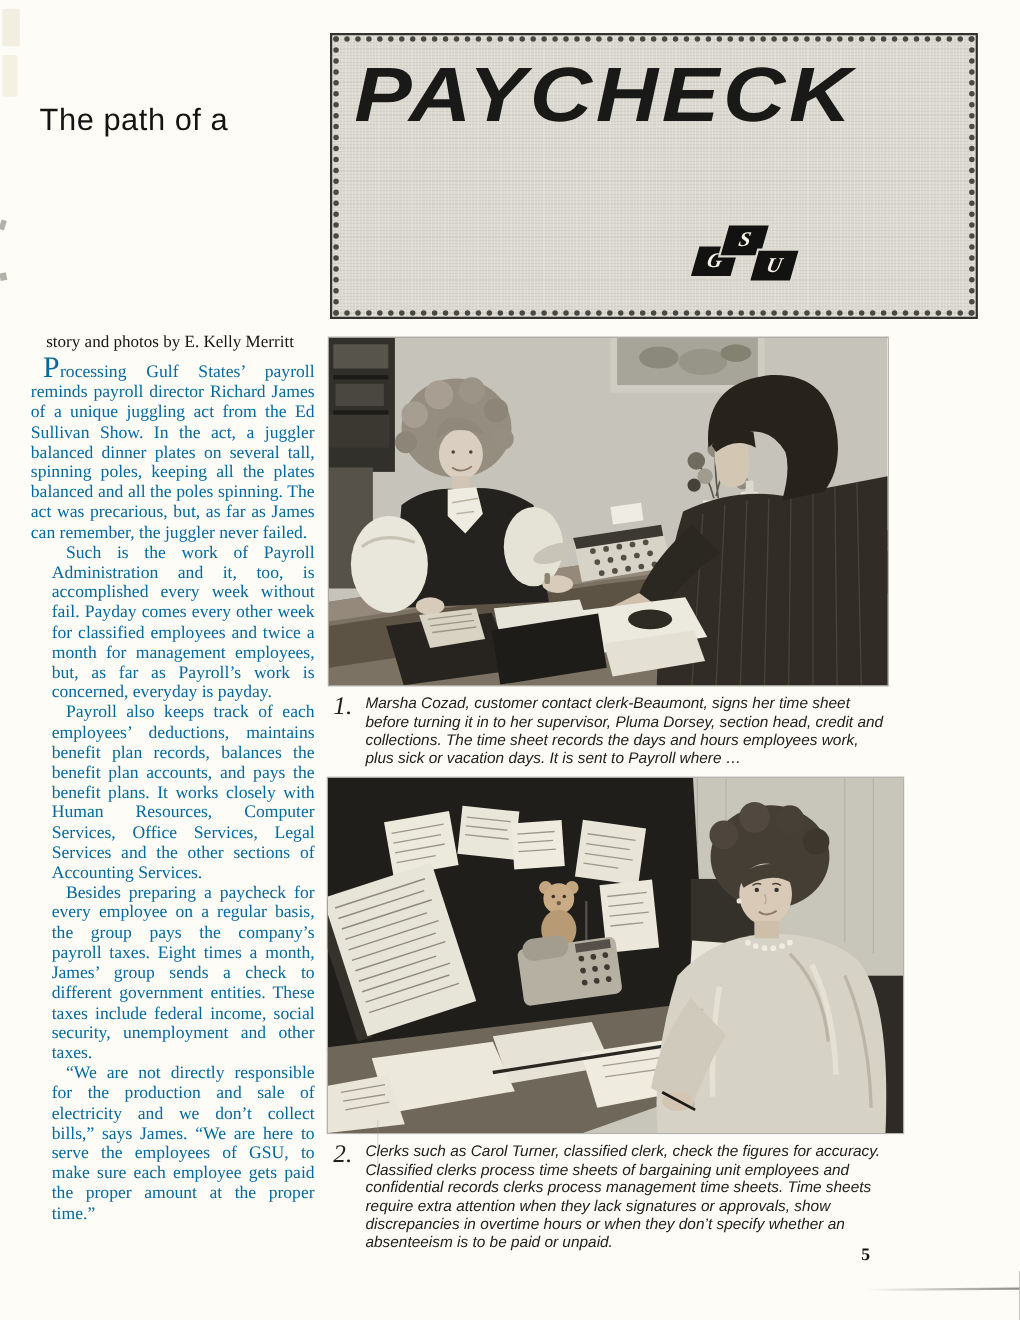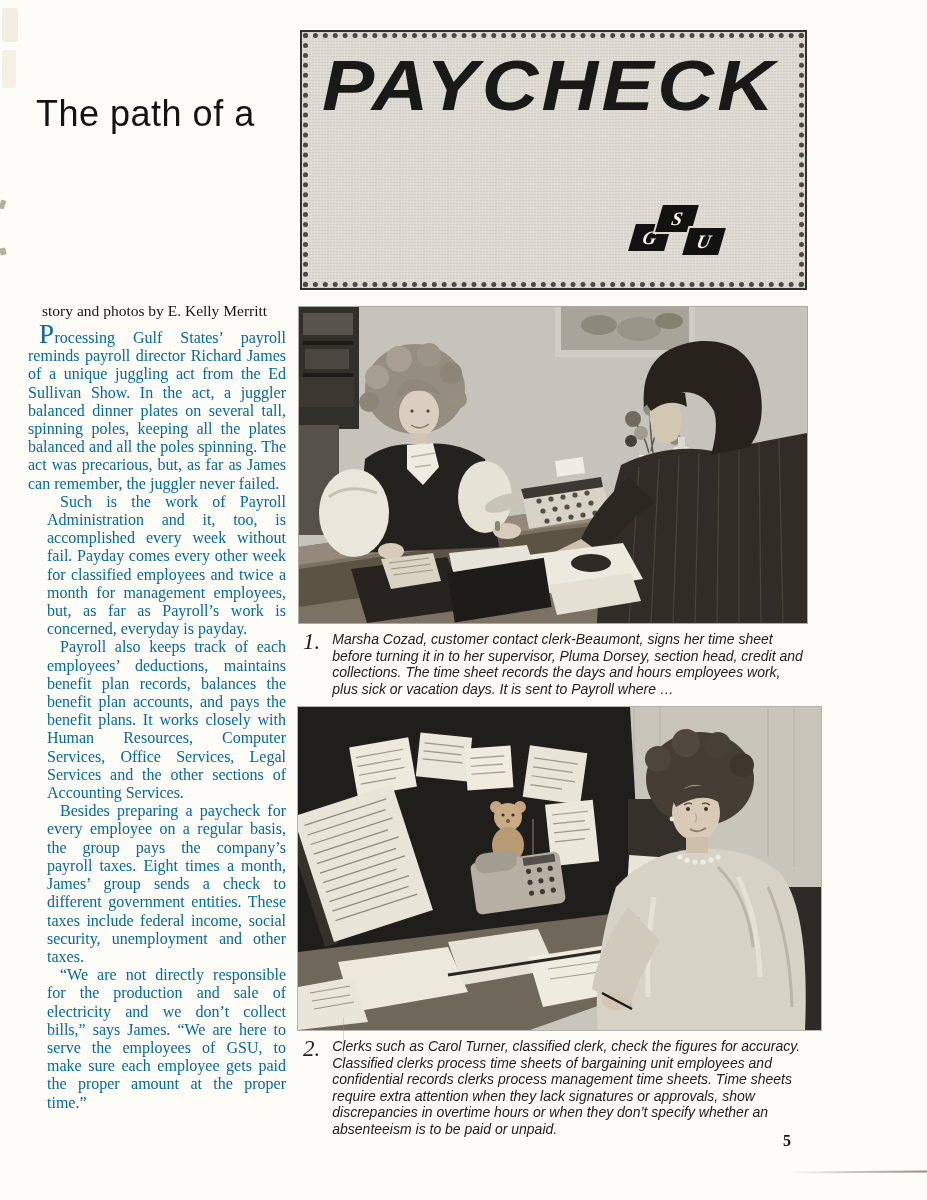--- a/index.html
+++ b/index.html
@@ -12,26 +12,26 @@
   .smudge{position:absolute;border-radius:2px;}
   .s1{left:2px;top:8px;width:16px;height:34px;background:#f2eee1;}
   .s2{left:2px;top:50px;width:14px;height:38px;background:#f4f0e4;}
   .tick{position:absolute;background:#b3b0a7;}
   .t1{left:0;top:200px;width:5px;height:9px;transform:rotate(18deg);}
   .t2{left:0;top:248px;width:6px;height:7px;transform:rotate(-12deg);}
 
   .kicker{
     position:absolute;left:36px;top:93px;margin:0;
     font-family:"Liberation Sans", sans-serif;font-weight:400;
-    font-size:36px;letter-spacing:0.5px;color:#141412;white-space:nowrap;
+    font-size:28px;letter-spacing:0.5px;color:#141412;white-space:nowrap;
   }
 
   
   .banner{
-    position:absolute;left:300px;top:30px;width:507px;height:260px;
+    position:absolute;left:300px;top:30px;width:589px;height:260px;
     box-sizing:border-box;border:2px solid #33322d;
     background-color:#dbd9d0;
     background-image:
       repeating-linear-gradient(90deg, rgba(255,255,255,.20) 0 1px, rgba(0,0,0,0) 1px 3px),
       repeating-linear-gradient(0deg, rgba(118,116,106,.10) 0 1px, rgba(0,0,0,0) 1px 3px);
   }
   .banner-inner{position:absolute;inset:1px;border:5px dotted #4a4942;}
   .banner-word{
     position:absolute;left:20px;top:14px;
     font-family:"Liberation Sans", sans-serif;font-style:italic;font-weight:700;

